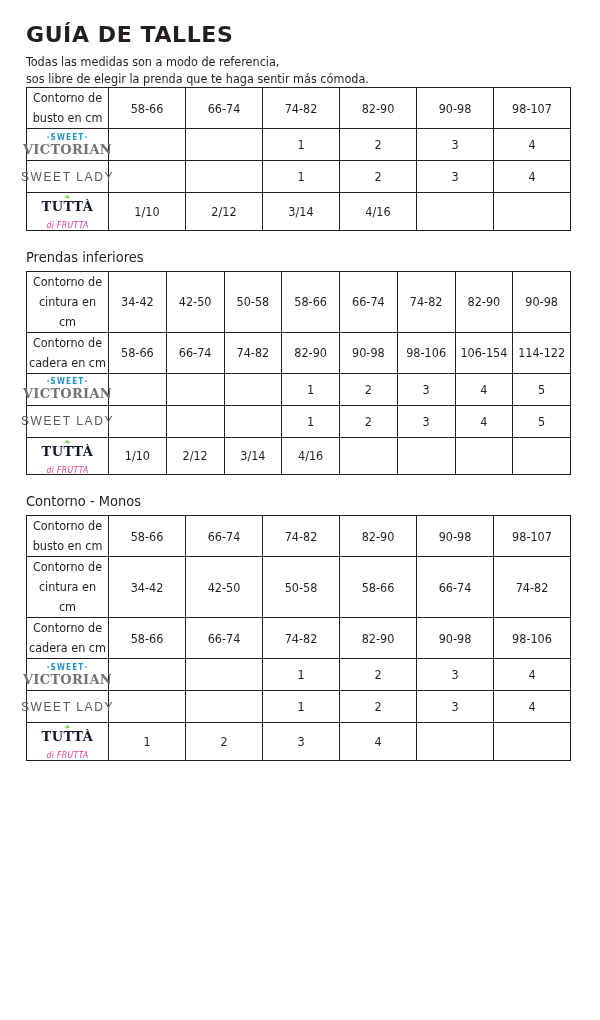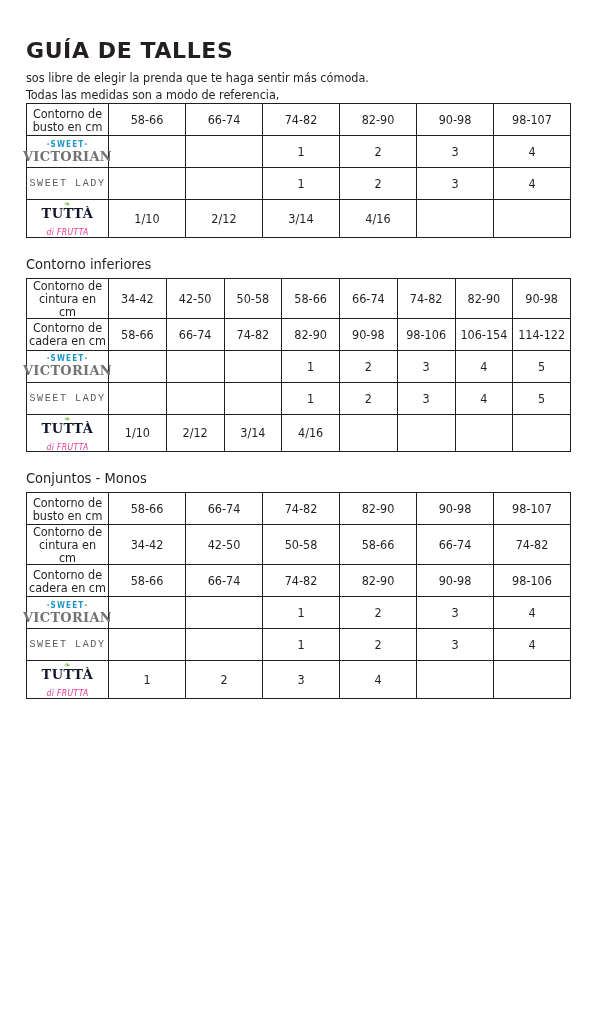--- a/index.html
+++ b/index.html
@@ -15,21 +15,21 @@
     overflow: hidden;
   }
   .page {
     position: relative;
     width: 600px;
     height: 1020px;
     padding: 0;
     box-sizing: border-box;
   }
   .inner {
-    padding: 38px 28px 0 26px;
+    padding: 22px 28px 0 26px;
   }
   h1.title {
     font-size: 22px;
     font-weight: bold;
     letter-spacing: 0.6px;
     margin: 0 0 6px 0;
     color: #231f20;
     font-family: "DejaVu Sans", "Liberation Sans", sans-serif;
   }
   .subtitle {
@@ -63,21 +63,21 @@
     text-align: center;
     vertical-align: middle;
     font-size: 12.5px;
     padding: 0 2px;
     box-sizing: border-box;
   }
   td.label-cell {
     text-align: left;
     padding-left: 6px;
     font-size: 12px;
-    line-height: 13px;
+    line-height: 20px;
   }
   td.brand-cell {
     height: 46px;
     padding: 0;
   }
   td.empty {
     background: #ffffff;
   }
   
   .logo-sv {
@@ -99,24 +99,24 @@
     letter-spacing: 0.3px;
     color: #737373;
     font-weight: bold;
     font-family: "DejaVu Serif", "Liberation Serif", serif;
     margin-top: 1px;
   }
   .logo-sl {
     display: flex;
     align-items: center;
     justify-content: center;
-    font-size: 10px;
+    font-size: 12px;
     letter-spacing: 1.6px;
     color: #5a5a5a;
-    font-family: Liberation Mono, monospace;
+    font-family: Liberation Sans, sans-serif;
     white-space: nowrap;
   }
   .logo-tf {
     display: flex;
     flex-direction: column;
     align-items: center;
     justify-content: center;
     line-height: 1;
     position: relative;
   }
@@ -142,22 +142,22 @@
   }
   .spacer-sm { height: 6px; }
 </style>
 </head>
 <body>
 
 <div class="page">
   <div class="inner">
 
     <h1 class="title">GUÍA DE TALLES</h1>
+    <p class="subtitle">Todas las medidas son a modo de referencia,</p>
     <p class="subtitle">sos libre de elegir la prenda que te haga sentir más cómoda.</p>
-    <p class="subtitle">Todas las medidas son a modo de referencia,</p>
 
 
     <div id="groups-container">
         <table class="size-table" style="width: 544px;">
           <colgroup>
             <col style="width: 82px;">
             <col style="width: 77px;">
             <col style="width: 77px;">
             <col style="width: 77px;">
             <col style="width: 77px;">
@@ -210,21 +210,21 @@
               <td class="brand-cell">1/10</td>
               <td class="brand-cell">2/12</td>
               <td class="brand-cell">3/14</td>
               <td class="brand-cell">4/16</td>
               <td class="brand-cell empty"></td>
               <td class="brand-cell empty"></td>
             </tr>
           </tbody>
         </table>
         <div class="spacer-sm"></div>
-        <h3 class="group-title">Contorno inferiores</h3>
+        <h3 class="group-title">Prendas inferiores</h3>
         <table class="size-table" style="width: 544px;">
           <colgroup>
             <col style="width: 82px;">
             <col style="width: 57.75px;">
             <col style="width: 57.75px;">
             <col style="width: 57.75px;">
             <col style="width: 57.75px;">
             <col style="width: 57.75px;">
             <col style="width: 57.75px;">
             <col style="width: 57.75px;">
@@ -295,21 +295,21 @@
               <td class="brand-cell">3/14</td>
               <td class="brand-cell">4/16</td>
               <td class="brand-cell empty"></td>
               <td class="brand-cell empty"></td>
               <td class="brand-cell empty"></td>
               <td class="brand-cell empty"></td>
             </tr>
           </tbody>
         </table>
         <div class="spacer-sm"></div>
-        <h3 class="group-title">Conjuntos - Monos</h3>
+        <h3 class="group-title">Contorno - Monos</h3>
         <table class="size-table" style="width: 544px;">
           <colgroup>
             <col style="width: 82px;">
             <col style="width: 77px;">
             <col style="width: 77px;">
             <col style="width: 77px;">
             <col style="width: 77px;">
             <col style="width: 77px;">
             <col style="width: 77px;">
           </colgroup>

